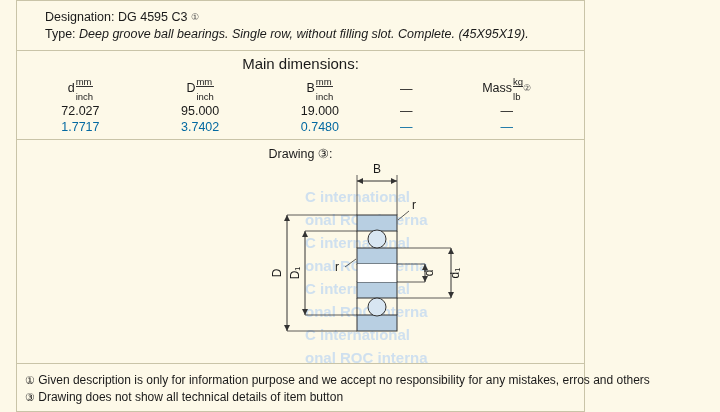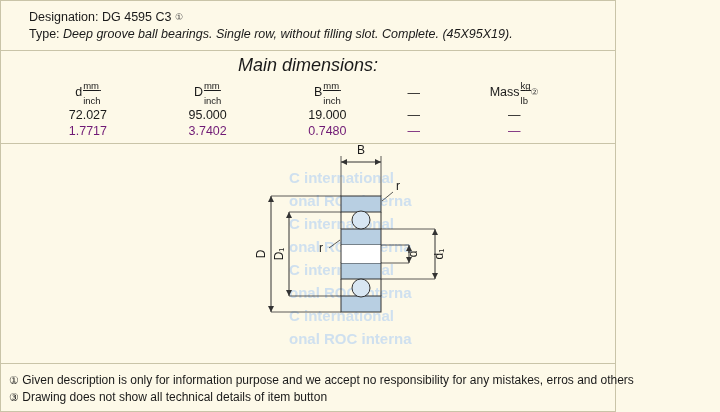--- a/index.html
+++ b/index.html
@@ -10,25 +10,26 @@
     width: 720px;
     height: 412px;
     background: #fdf9e8;
     font-family: "Liberation Sans", sans-serif;
     font-size: 12px;
     color: #1a1a1a;
     overflow: hidden;
   }
   .page {
     position: relative;
-    width: 616px;
+    width: 569px;
     height: 412px;
     box-sizing: border-box;
     border: 1px solid #c9c4a8;
     background: #fdf9e8;
+    margin-left: 16px;
   }
 
   
   .header {
     padding: 8px 0 4px 28px;
   }
   .header .line {
     line-height: 17px;
     font-size: 12.5px;
     white-space: nowrap;
@@ -38,24 +39,23 @@
   }
   .sup {
     font-size: 9px;
     vertical-align: 1px;
     color: #444;
   }
 
   
   .section-title {
     text-align: center;
-    font-size: 18px;
+    font-size: 15px;
     margin-top: 4px;
     margin-bottom: 2px;
-    font-style: italic;
   }
   .hr {
     border: 0;
     border-top: 1px solid #c9c4a8;
     margin: 3px 0 0 0;
   }
   table.dims {
     border-collapse: collapse;
     margin: 4px auto 4px auto;
     width: 560px;
@@ -72,32 +72,31 @@
   .unit {
     display: inline-block;
     text-align: left;
     font-size: 9.5px;
     line-height: 9px;
     vertical-align: middle;
     margin-left: 1px;
   }
   .unit .top {
     display: block;
-    text-decoration: underline;
   }
   .unit .bot {
     display: block;
     border-top: 1px solid #333;
     padding-top: 5px;
   }
   .sym {
     font-size: 12.5px;
   }
   .blue {
-    color: #701a75;
+    color: #0369a1;
   }
 
   
   .drawing-title {
     text-align: center;
     font-size: 12.5px;
     margin: 6px 0 2px 0;
   }
   .drawing-area {
     position: relative;
@@ -195,20 +194,21 @@
       <td>3.7402</td>
       <td>0.7480</td>
       <td>—</td>
       <td>—</td>
     </tr>
   </tbody>
     </table>
 
   <hr class="hr">
 
+  <div class="drawing-title">Drawing ③:</div>
 
   <div class="drawing-area">
 
     <div class="wm">
       <div>C international</div>
       <div>onal ROC interna</div>
       <div>C international</div>
       <div>onal ROC interna</div>
       <div>C international</div>
       <div>onal ROC interna</div>

